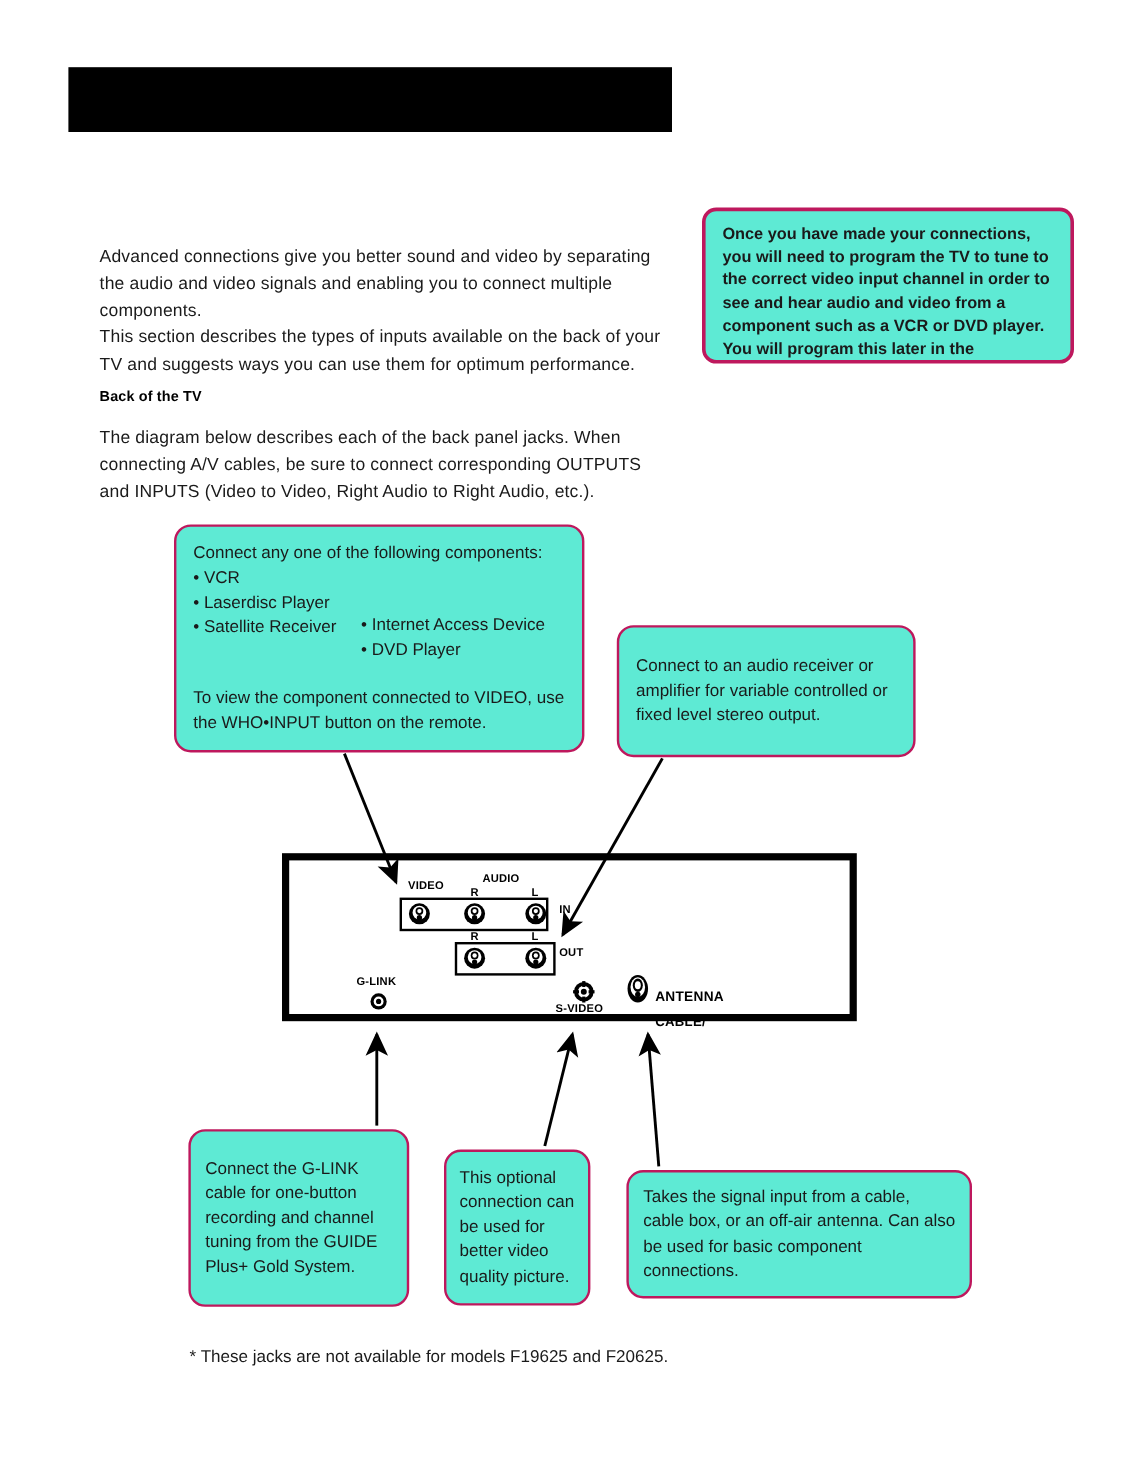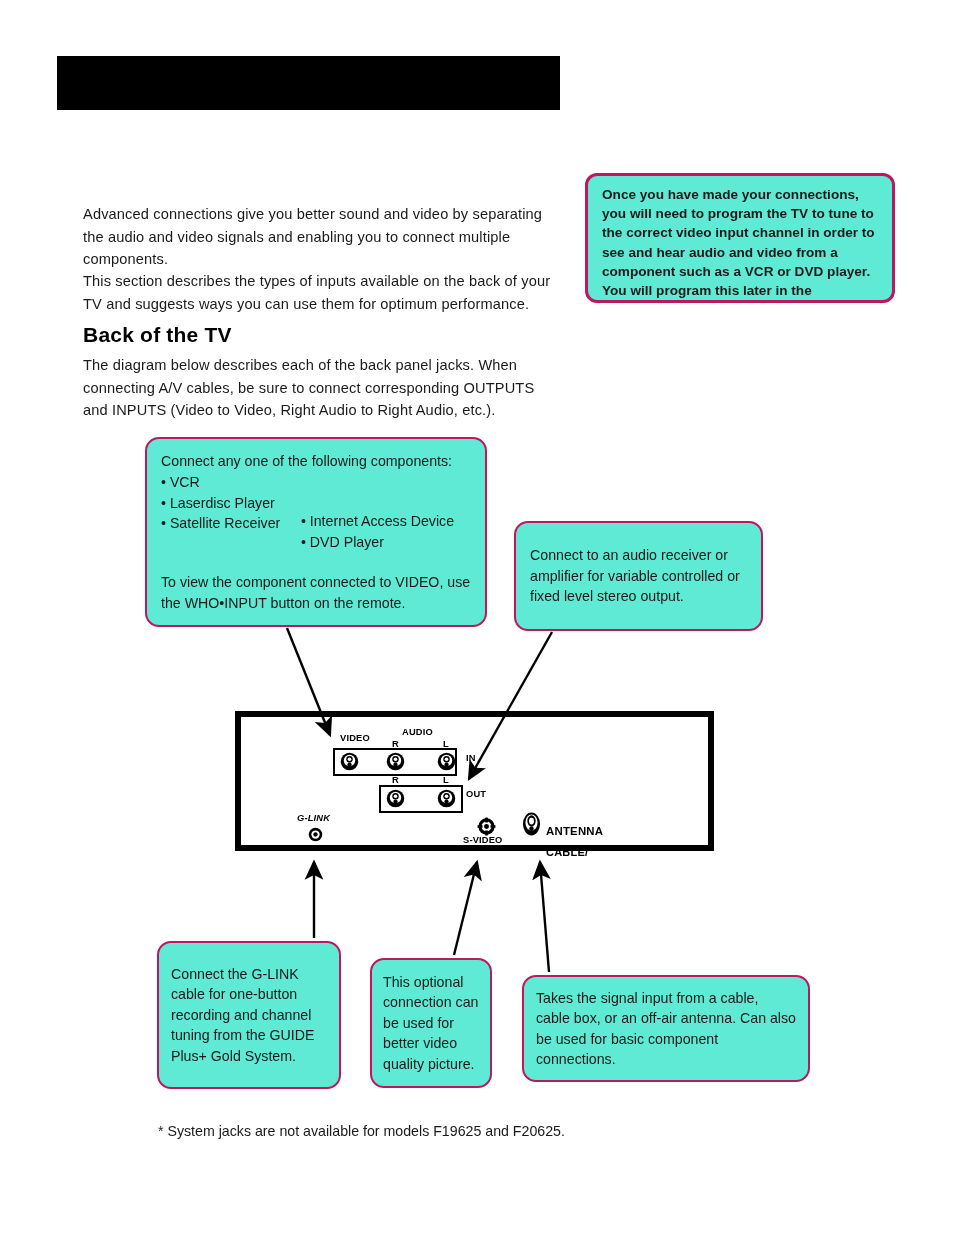--- a/index.html
+++ b/index.html
@@ -34,21 +34,21 @@
     color: #1a1a1a;
     letter-spacing: 0.01em;
   }
   #intro-para-1 { left: 83px; top: 203px; width: 480px; }
   #intro-para-2 { left: 83px; top: 270px; width: 480px; }
 
   .section-heading {
     position: absolute;
     left: 83px;
     top: 323px;
-    font-size: 21px;
+    font-size: 12px;
     font-weight: bold;
     letter-spacing: 0.01em;
   }
   #intro-para-3 { left: 83px; top: 354px; width: 480px; }
 
   
   .callout {
     position: absolute;
     box-sizing: border-box;
     background: #5eead4;
@@ -280,21 +280,21 @@
     <circle cx="10" cy="13.4" r="2.3" fill="#000"></circle>
   </svg>
   <svg class="rca-jack" style="left:196px; top:72px;" viewBox="0 0 20 20">
     <circle cx="10" cy="10" r="9.2" fill="#000"></circle>
     <circle cx="10" cy="9" r="6" fill="#fff"></circle>
     <circle cx="10" cy="7.6" r="3.4" fill="#000"></circle>
     <circle cx="10" cy="7.6" r="1.9" fill="#fff"></circle>
     <circle cx="10" cy="13.4" r="2.3" fill="#000"></circle>
   </svg>
 
-  <span class="panel-label" style="left:56px; top:96px;font-style:italic;">G-LINK</span>
+  <span class="panel-label" style="left:56px; top:96px;">G-LINK</span>
   <svg class="glink-jack" style="left:67px; top:110px;" viewBox="0 0 16 16">
     <circle cx="8" cy="8" r="7.2" fill="#000"></circle>
     <circle cx="8" cy="8" r="4.4" fill="#fff"></circle>
     <circle cx="8" cy="8" r="2.3" fill="#000"></circle>
   </svg>
 
   <svg class="mini-din" style="left:236px; top:100px;" viewBox="0 0 20 20">
     <circle cx="10" cy="10" r="8.6" fill="#000"></circle>
     <circle cx="10" cy="10" r="5.2" fill="#fff"></circle>
     <circle cx="10" cy="10" r="2.6" fill="#000"></circle>
@@ -321,21 +321,21 @@
 </div>
 
 <div class="callout" id="callout-svideo">
   <div class="callout-inner">This optional connection can be used for better video quality picture.</div>
 </div>
 
 <div class="callout" id="callout-antenna">
   <div class="callout-inner">Takes the signal input from a cable, cable box, or an off-air antenna. Can also be used for basic component connections.</div>
 </div>
 
-<div id="footnote">* System jacks are not available for models F19625 and F20625.</div>
+<div id="footnote">* These jacks are not available for models F19625 and F20625.</div>
 
 <svg id="arrow-layer" viewBox="0 0 954 1235">
   <defs>
     <marker id="ah" markerWidth="9" markerHeight="9" refX="7.4" refY="4.5" orient="auto" markerUnits="strokeWidth">
       <path d="M0,0.6 L8.4,4.5 L0,8.4 L2,4.5 Z" fill="#000"></path>
     </marker>
   </defs>
 
   <line x1="287" y1="628" x2="330" y2="735" stroke="#000" stroke-width="2.4" marker-end="url(#ah)"></line>
 

